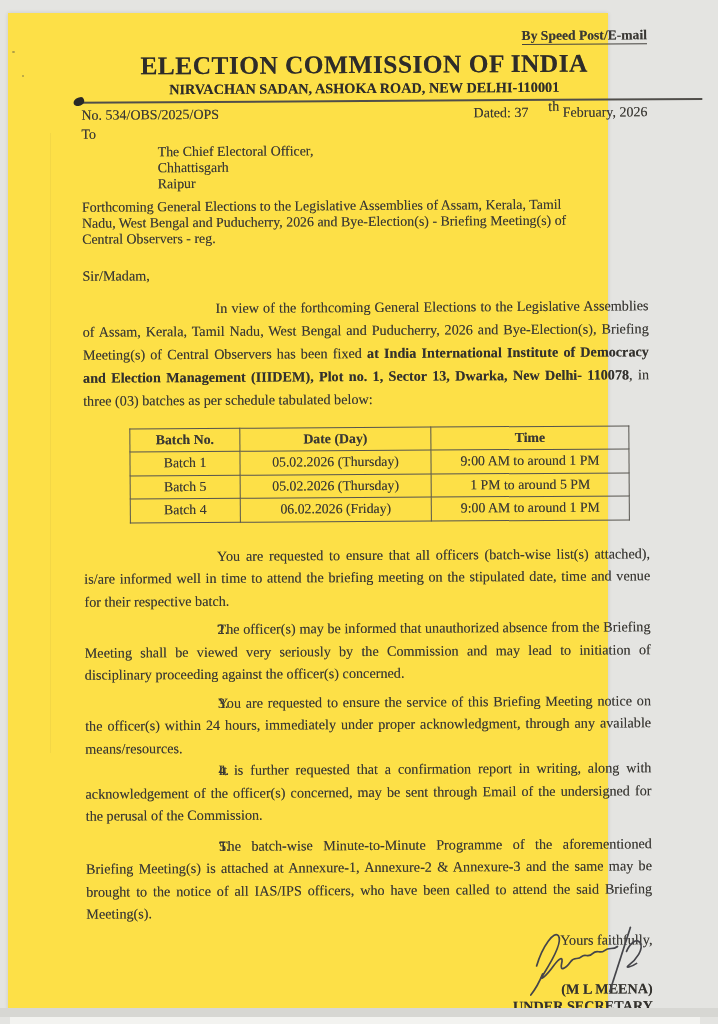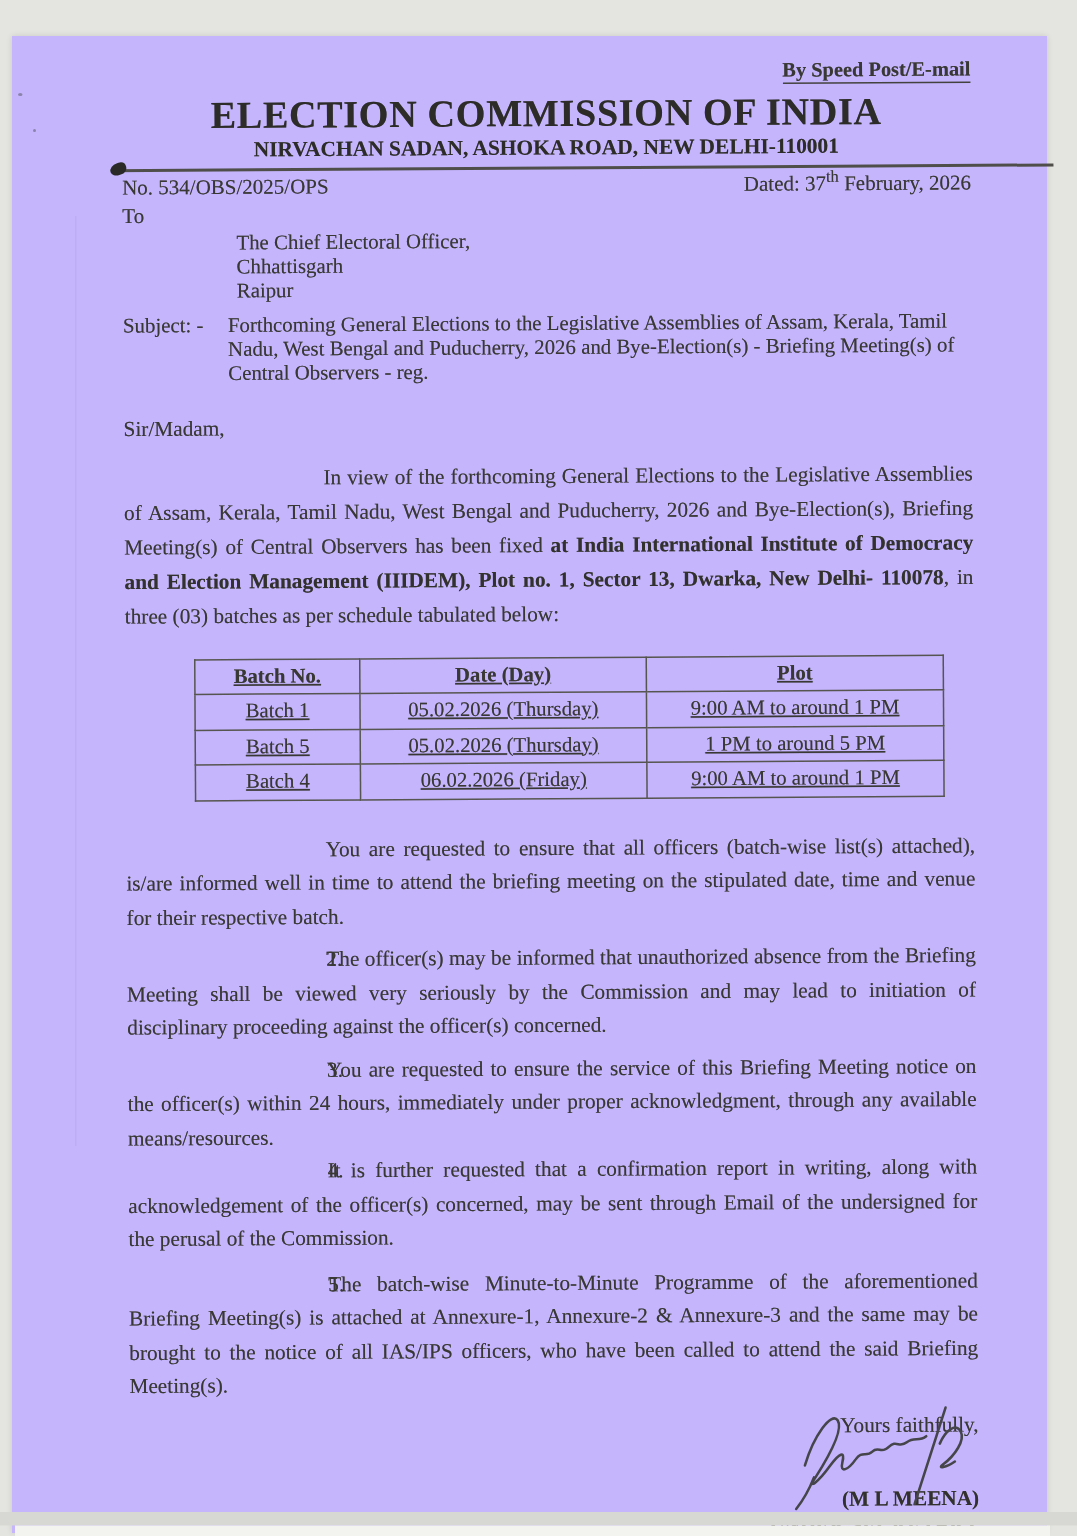--- a/index.html
+++ b/index.html
@@ -3,22 +3,22 @@
 <meta charset="utf-8">
 <style>
   html,body{margin:0;padding:0;}
   body{
     width:718px;height:1024px;position:relative;overflow:hidden;
     background:#e4e4e1;
     font-family:"Liberation Serif","DejaVu Serif",serif;
     color:#3a3834;
   }
   .page{
-    position:absolute;left:8px;top:24px;width:690px;height:998px;
-    background:#c4b5fd;
+    position:absolute;left:8px;top:13px;width:600px;height:998px;
+    background:#fde047;
     box-shadow:0 0 4px rgba(0,0,0,.12);
   }
   .bottom-band{position:absolute;left:0;top:1008px;width:718px;height:9px;background:#d7d7d3;}
   .next-page-sliver{position:absolute;left:10px;top:1017px;width:690px;height:7px;background:#f3f3f0;}
   .edge-line{position:absolute;left:42px;top:120px;width:1px;height:620px;background:rgba(60,60,60,.05);}
   .speck{position:absolute;border-radius:50%;background:rgba(70,70,70,.45);}
   .tilt{
     position:absolute;left:74px;top:0;width:566px;height:998px;
     transform:rotate(-0.35deg);transform-origin:50% 20%;
     font-size:14.2px;line-height:22.5px;
@@ -44,42 +44,41 @@
   .para .pnum{position:absolute;left:0;top:0;}
   .p-intro{margin-top:10px;text-indent:133px;line-height:23px;}
   .bold{font-weight:bold;color:#33312d;}
   .sched-table{
     margin-top:16px;margin-left:46px;border-collapse:collapse;
     font-size:13.8px;color:#3a3834;
   }
   .sched-table th,.sched-table td{
     border:1px solid #57554f;text-align:center;padding:0 6px;
     font-weight:normal;
-    text-decoration:underline;
   }
   .sched-table th{font-weight:bold;height:21px;}
   .sched-table td{height:19px;}
   .col-batch{width:97px;}
   .col-date{width:178px;margin-top:48px;}
   .col-time{width:185px;}
   .cell-date{font-weight:bold;}
   .p0{margin-top:22px;text-indent:133px;}
   .pn{margin-top:6px;text-indent:133px;}
   .p4{margin-top:0;}
   .p5{margin-top:8px;}
   .closing{margin-top:9px;text-align:right;position:relative;}
   .valediction{line-height:16px;}
   .sig-name{margin-top:34px;font-weight:bold;line-height:15px;color:#33312d;}
   .sig-designation{margin-top:2px;font-weight:bold;line-height:15px;color:#33312d;}
   .sig-email{margin-top:2px;font-size:13.4px;line-height:15px;}
   .signature-svg{
     position:absolute;right:-10px;top:-8px;width:136px;height:74px;
     pointer-events:none;
   }
-  sup{font-size:11px;vertical-align:super;line-height:0;}
+  sup{font-size:14px;vertical-align:super;line-height:0;margin-left:20px;}
 </style>
 </head>
 <body>
 
 <div class="page">
   <div class="speck" style="left:4px;top:38px;width:3px;height:2px;"></div>
   <div class="speck" style="left:14px;top:62px;width:2px;height:2px;"></div>
   <div class="edge-line"></div>
 
   <div class="tilt">
@@ -102,36 +101,35 @@
 
     <div class="to-line">To</div>
 
     <div class="address">
       <div>The Chief Electoral Officer,</div>
       <div>Chhattisgarh</div>
       <div>Raipur</div>
     </div>
 
     <div class="subject-row">
-      <div class="subject-label">Subject: -</div>
       <div class="subject-text">Forthcoming General Elections to the Legislative Assemblies of Assam, Kerala, Tamil Nadu, West Bengal and Puducherry, 2026 and Bye-Election(s) - Briefing Meeting(s) of Central Observers - reg.</div>
     </div>
 
     <div class="salutation">Sir/Madam,</div>
 
     <div class="para p-intro">
       <span>In view of the forthcoming General Elections to the Legislative Assemblies of Assam, Kerala, Tamil Nadu, West Bengal and Puducherry, 2026 and Bye-Election(s), Briefing Meeting(s) of Central Observers has been fixed </span><span class="bold">at India International Institute of Democracy and Election Management (IIIDEM), Plot no. 1, Sector 13, Dwarka, New Delhi- 110078</span><span>, in three (03) batches as per schedule tabulated below:</span>
     </div>
 
     <table class="sched-table">
       <thead>
         <tr>
           <th class="col-batch">Batch No.</th>
           <th class="col-date">Date (Day)</th>
-          <th class="col-time">Plot</th>
+          <th class="col-time">Time</th>
         </tr>
       </thead>
       <tbody>
         <tr>
           <td>Batch 1</td>
           <td class="cell-date">05.02.2026 (Thursday)</td>
           <td>9:00 AM to around 1 PM</td>
         </tr>
         <tr>
           <td>Batch 5</td>

